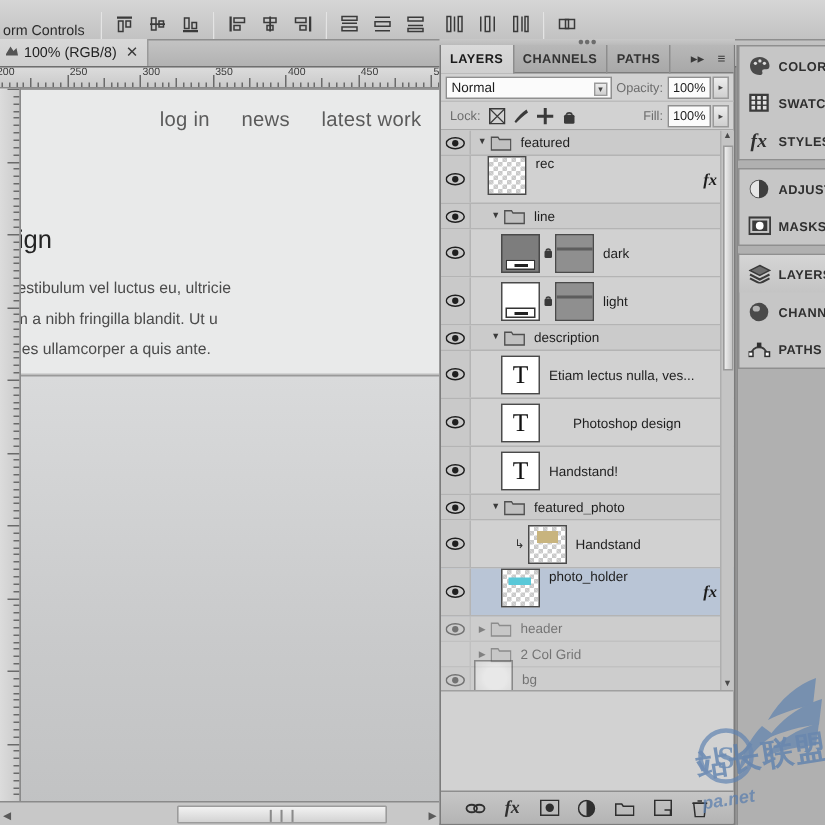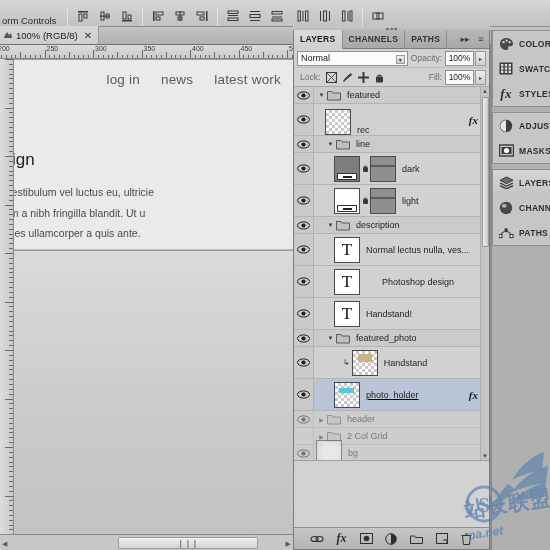--- a/index.html
+++ b/index.html
@@ -685,21 +685,21 @@
             <span class="layer-name group" style="margin-left: 2px;">featured</span>
           </div>
         </div>
         <div class="layer-row">
           <div class="eye-cell">
             <svg width="13" height="9">
               <ellipse cx="6.5" cy="4.5" rx="6" ry="3.6" fill="none" stroke="#1f1f1f" stroke-width="1"></ellipse>
               <circle cx="6.5" cy="4.5" r="2.1" fill="#1f1f1f"></circle>
             </svg>
           </div>
-          <div style="display: flex; align-items: flex-end; flex: 1 1 0%; height: 100%; padding-left: 11px; min-width: 0px;">
+          <div style="display: flex; align-items: flex-start; flex: 1 1 0%; height: 100%; padding-left: 11px; min-width: 0px;">
             <div class="thumb checker"></div>
             <span class="layer-name" style="margin-left: 6px;">rec</span>
           </div>
           <div class="fx-cell">
             <span class="fx-gl">fx</span>
             <span class="fx-arrow">▾</span>
           </div>
         </div>
         <div class="layer-row group">
           <div class="eye-cell">
@@ -781,21 +781,21 @@
         </div>
         <div class="layer-row">
           <div class="eye-cell">
             <svg width="13" height="9">
               <ellipse cx="6.5" cy="4.5" rx="6" ry="3.6" fill="none" stroke="#1f1f1f" stroke-width="1"></ellipse>
               <circle cx="6.5" cy="4.5" r="2.1" fill="#1f1f1f"></circle>
             </svg>
           </div>
           <div style="display: flex; align-items: center; flex: 1 1 0%; height: 100%; padding-left: 20px; min-width: 0px;">
             <div class="thumb text-t">T</div>
-            <span class="layer-name" style="margin-left: 6px;">Normal lectus nulla, ves...</span>
+            <span class="layer-name" style="margin-left: 6px;">Etiam lectus nulla, ves...</span>
           </div>
         </div>
         <div class="layer-row">
           <div class="eye-cell">
             <svg width="13" height="9">
               <ellipse cx="6.5" cy="4.5" rx="6" ry="3.6" fill="none" stroke="#1f1f1f" stroke-width="1"></ellipse>
               <circle cx="6.5" cy="4.5" r="2.1" fill="#1f1f1f"></circle>
             </svg>
           </div>
           <div style="display: flex; align-items: center; flex: 1 1 0%; height: 100%; padding-left: 20px; min-width: 0px;">
@@ -845,21 +845,21 @@
             <span class="layer-name" style="margin-left: 6px;">Handstand</span>
           </div>
         </div>
         <div class="layer-row selected">
           <div class="eye-cell">
             <svg width="13" height="9">
               <ellipse cx="6.5" cy="4.5" rx="6" ry="3.6" fill="none" stroke="#1f1f1f" stroke-width="1"></ellipse>
               <circle cx="6.5" cy="4.5" r="2.1" fill="#1f1f1f"></circle>
             </svg>
           </div>
-          <div style="display: flex; align-items: center; flex: 1 1 0%; height: 100%; padding-left: 20px; min-width: 0px; text-decoration: underline;">
+          <div style="display: flex; flex: 1 1 0%; height: 100%; padding-left: 20px; min-width: 0px;">
             <div class="thumb checker">
               <div style="position:absolute;left:4px;top:5px;width:15px;height:5px;background:#59c8d8"></div>
             </div>
             <span class="layer-name" style="margin-left: 6px;">photo_holder</span>
           </div>
           <div class="fx-cell">
             <span class="fx-gl">fx</span>
             <span class="fx-arrow">▾</span>
           </div>
         </div>

